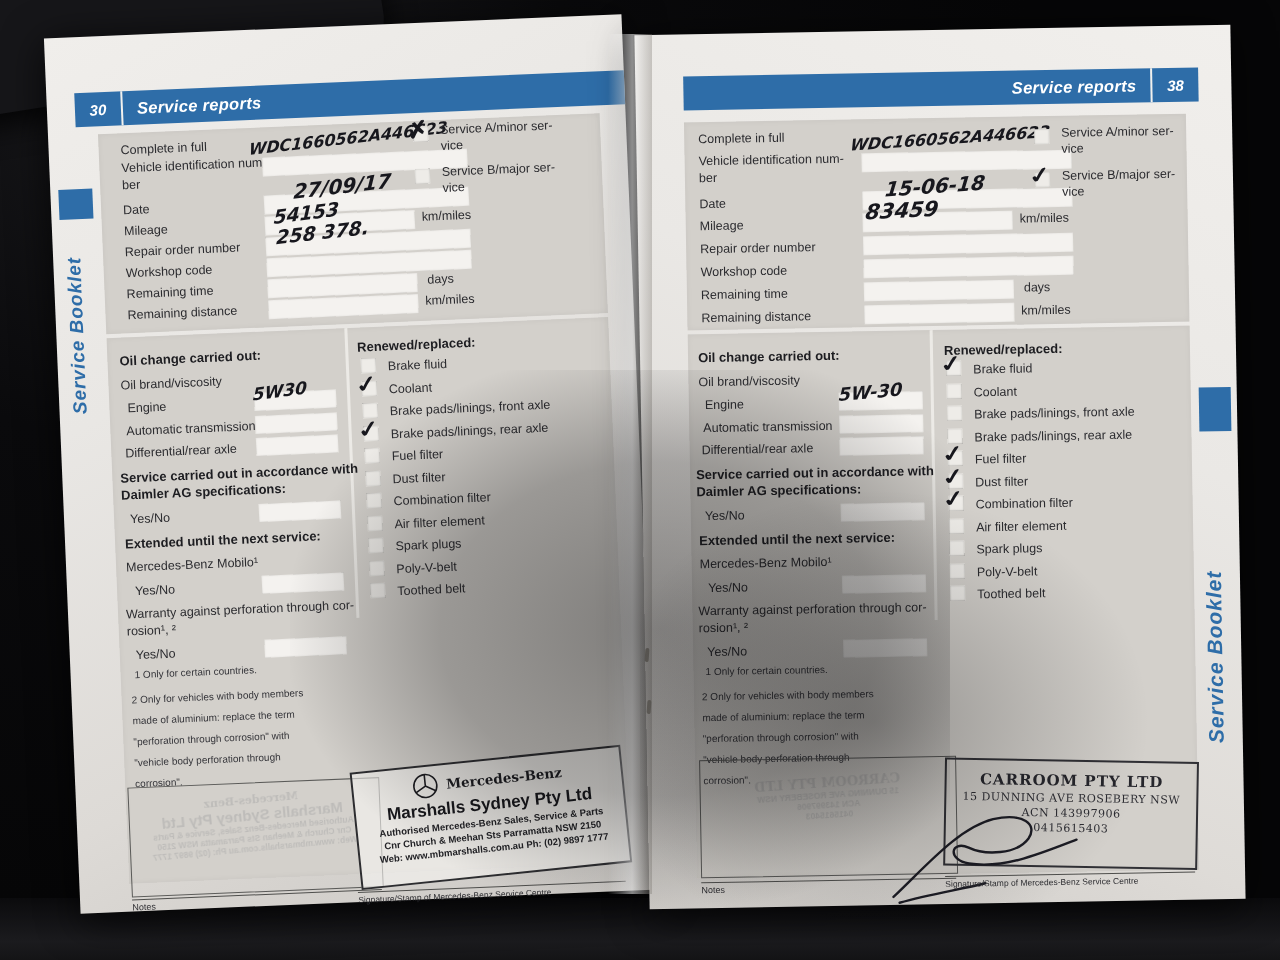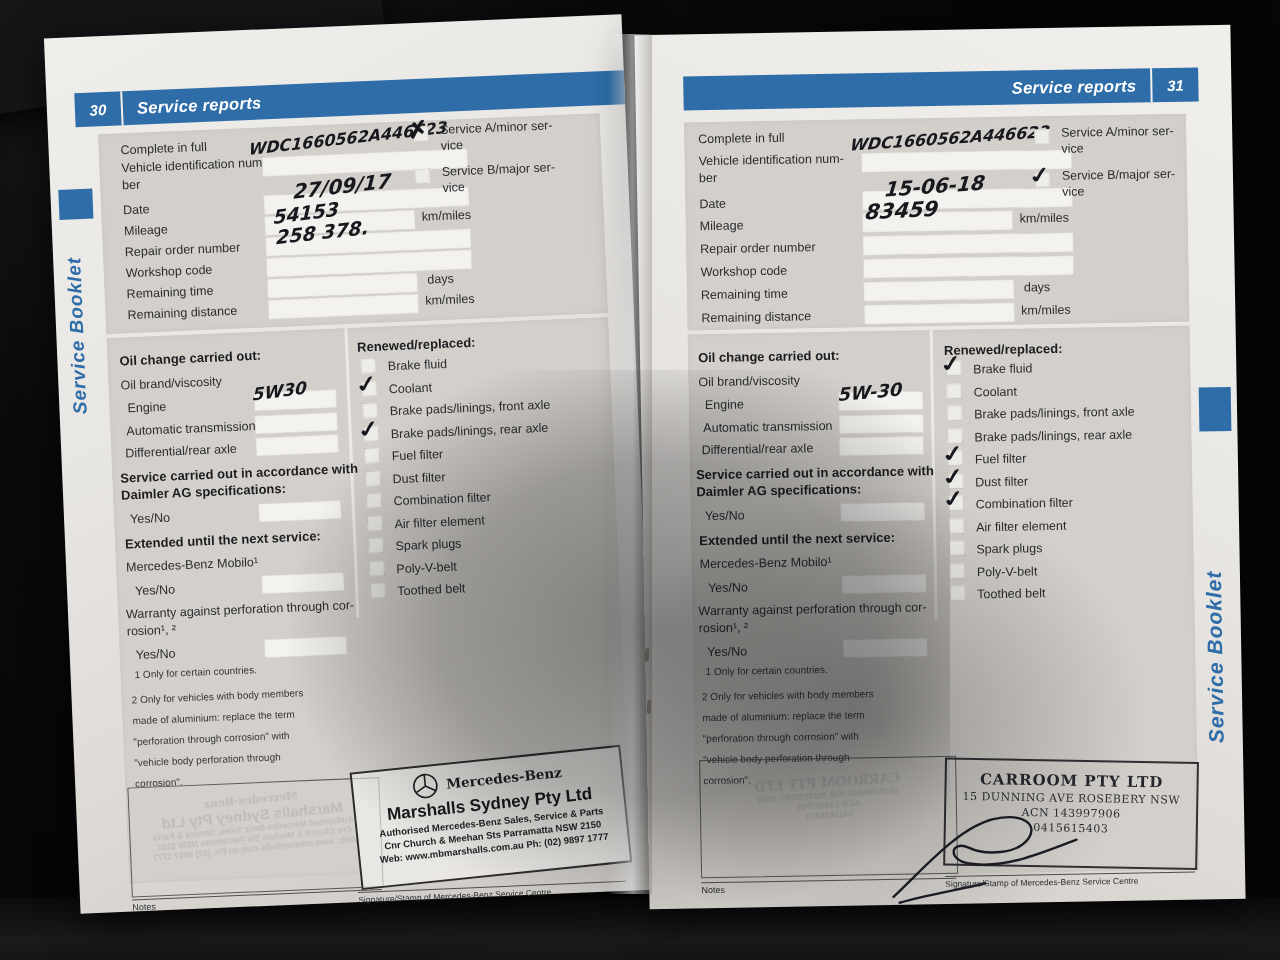--- a/index.html
+++ b/index.html
@@ -203,21 +203,21 @@
       <div class="sline">Web: www.mbmarshalls.com.au Ph: (02) 9897 1777</div>
     </div>
     <div class="caption" style="left:278px;top:866px;width:268px;font-size:8.5px;">Signature/Stamp of Mercedes-Benz Service Centre</div>
   </div>
 
   <div class="page page-right">
 
     <div class="hdrbar" style="left:48px;top:42px;width:515px;justify-content:flex-end;">
       <div class="hdrtitle">Service reports</div>
       <div class="hdrdiv"></div>
-      <div class="hdrnum">31</div>
+      <div class="hdrnum">38</div>
     </div>
 
     <div class="tabsq" style="left:558px;top:362px;width:32px;height:44px;"></div>
     <div class="vtext" style="left:558px;top:418px;height:300px;font-size:21px;">Service Booklet</div>
 
     <div class="panel" style="left:48px;top:88px;width:502px;height:208px;"></div>
     <div class="panel" style="left:48px;top:300px;width:502px;height:544px;"></div>
     <div class="vdiv" style="left:290px;top:300px;height:290px;"></div>
 
     <div class="lbl" style="left:62px;top:98px;">Complete in full</div>

